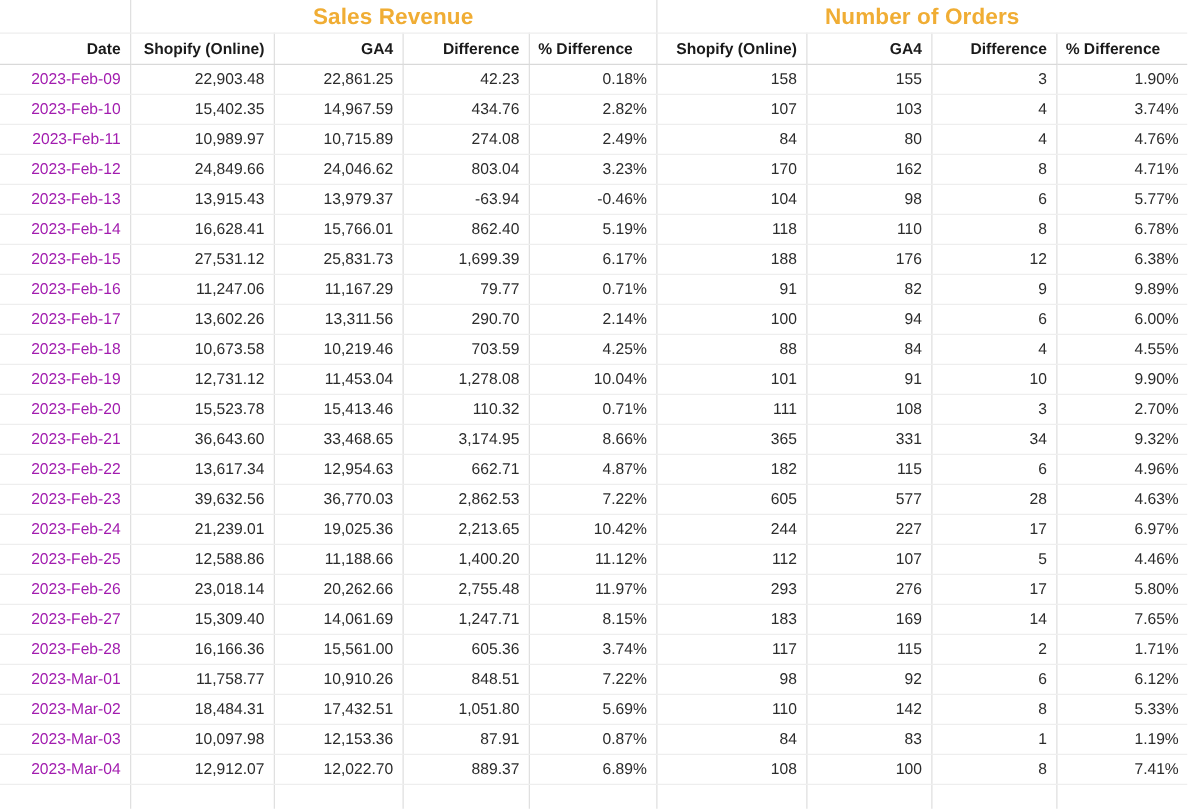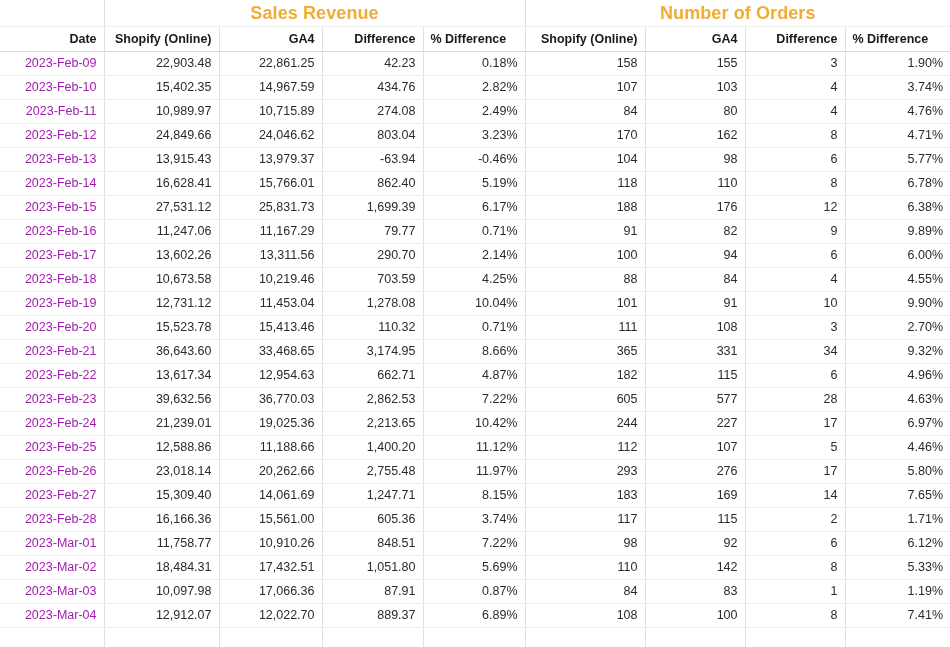--- a/index.html
+++ b/index.html
@@ -366,21 +366,21 @@
         <td class="num">1,051.80</td>
         <td class="num">5.69%</td>
         <td class="num">110</td>
         <td class="num">142</td>
         <td class="num">8</td>
         <td class="num">5.33%</td>
       </tr>
       <tr class="data-row">
         <td class="date">2023-Mar-03</td>
         <td class="num">10,097.98</td>
-        <td class="num">17,066.36</td>
+        <td class="num">12,153.36</td>
         <td class="num">87.91</td>
         <td class="num">0.87%</td>
         <td class="num">84</td>
         <td class="num">83</td>
         <td class="num">1</td>
         <td class="num">1.19%</td>
       </tr>
       <tr class="data-row">
         <td class="date">2023-Mar-04</td>
         <td class="num">12,912.07</td>

